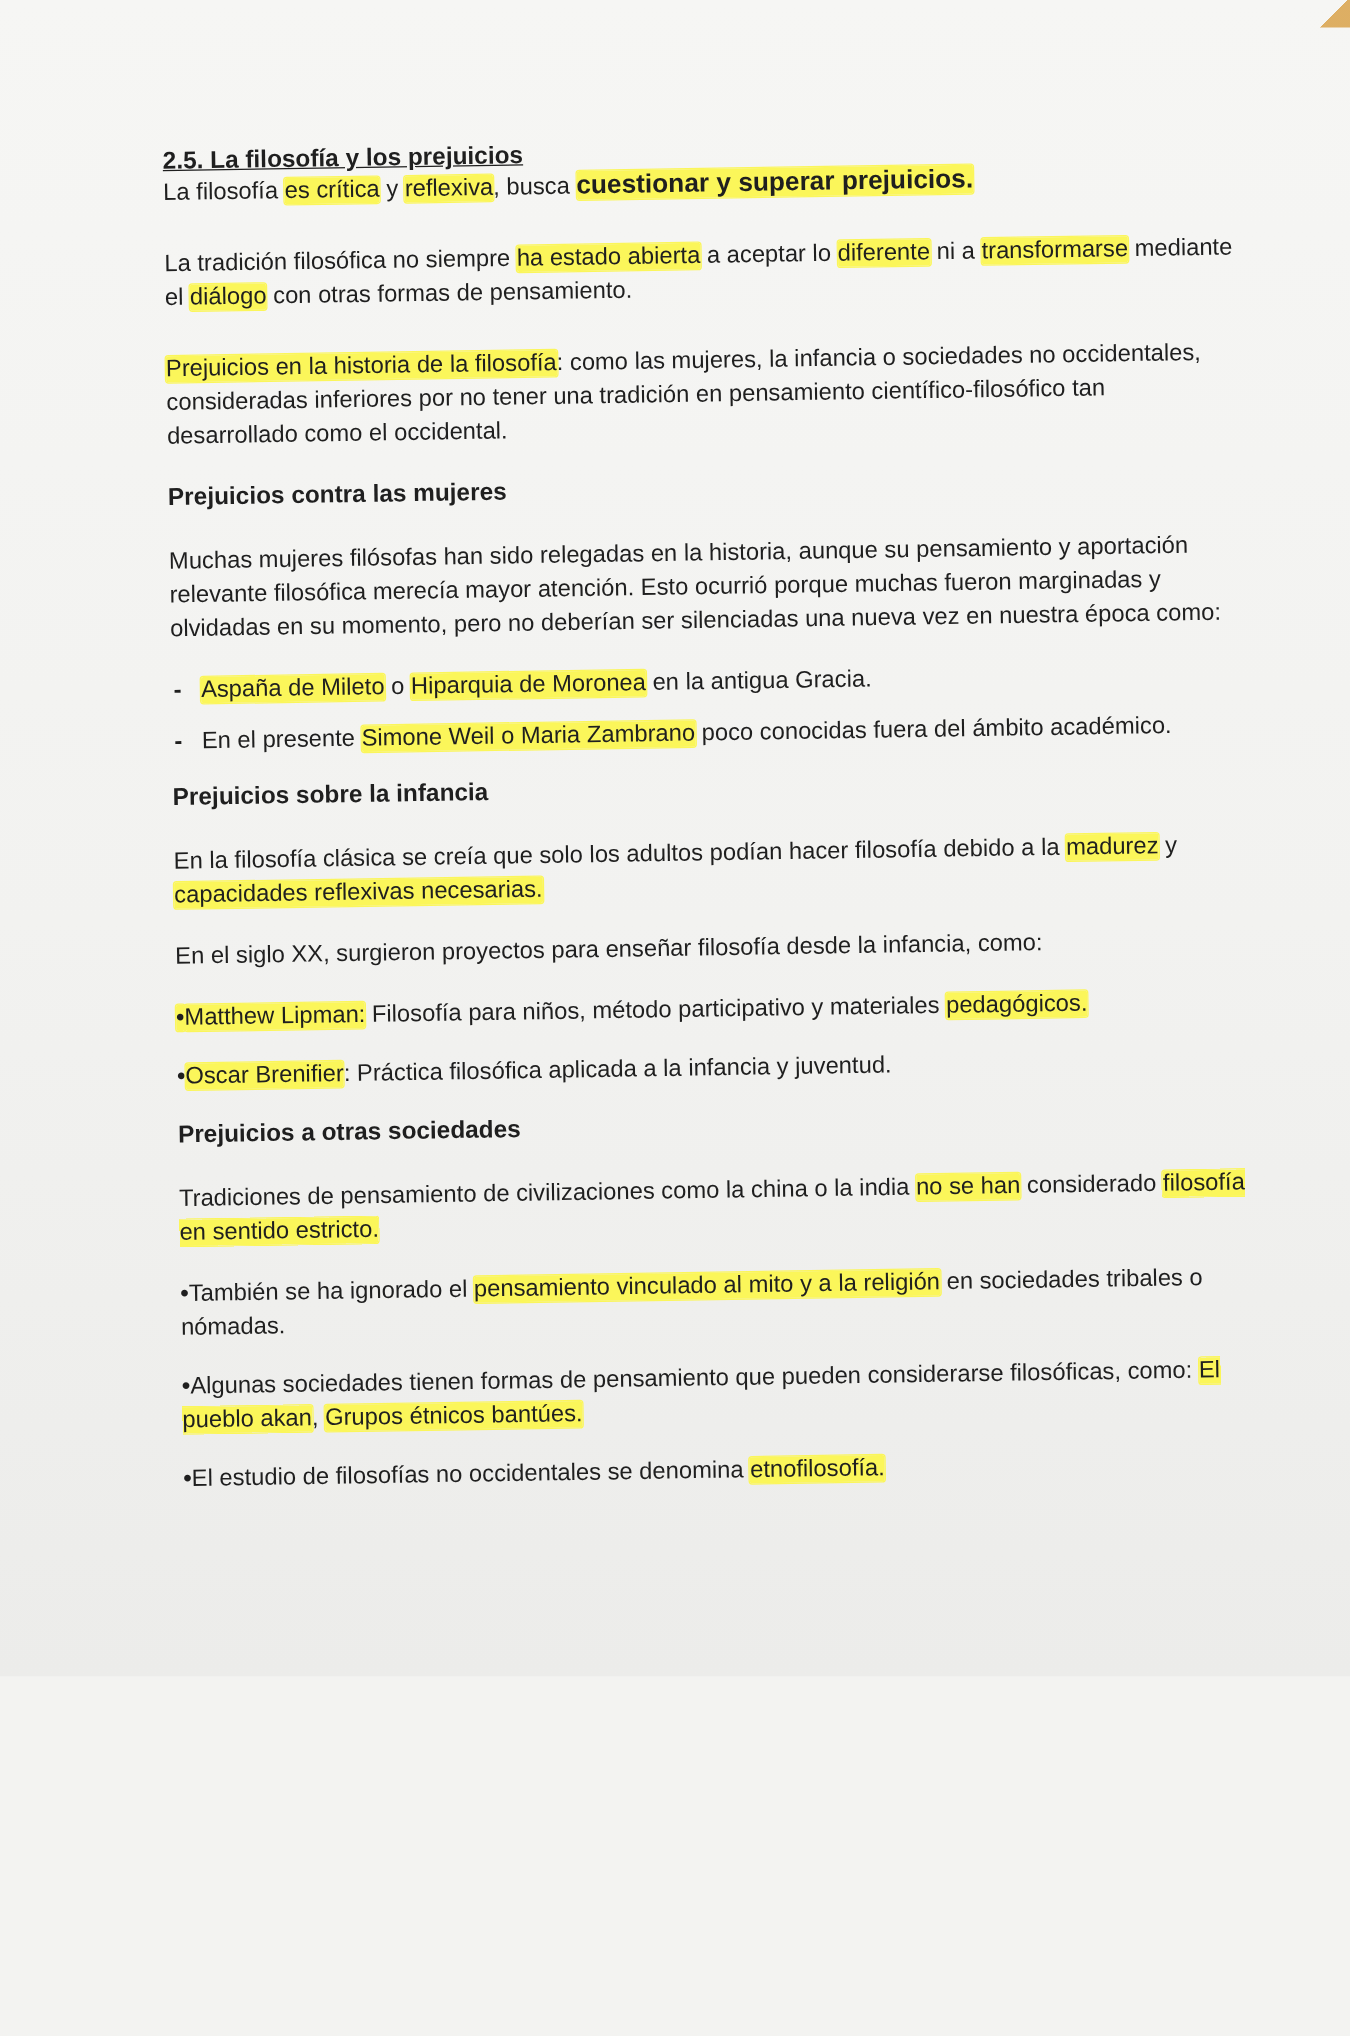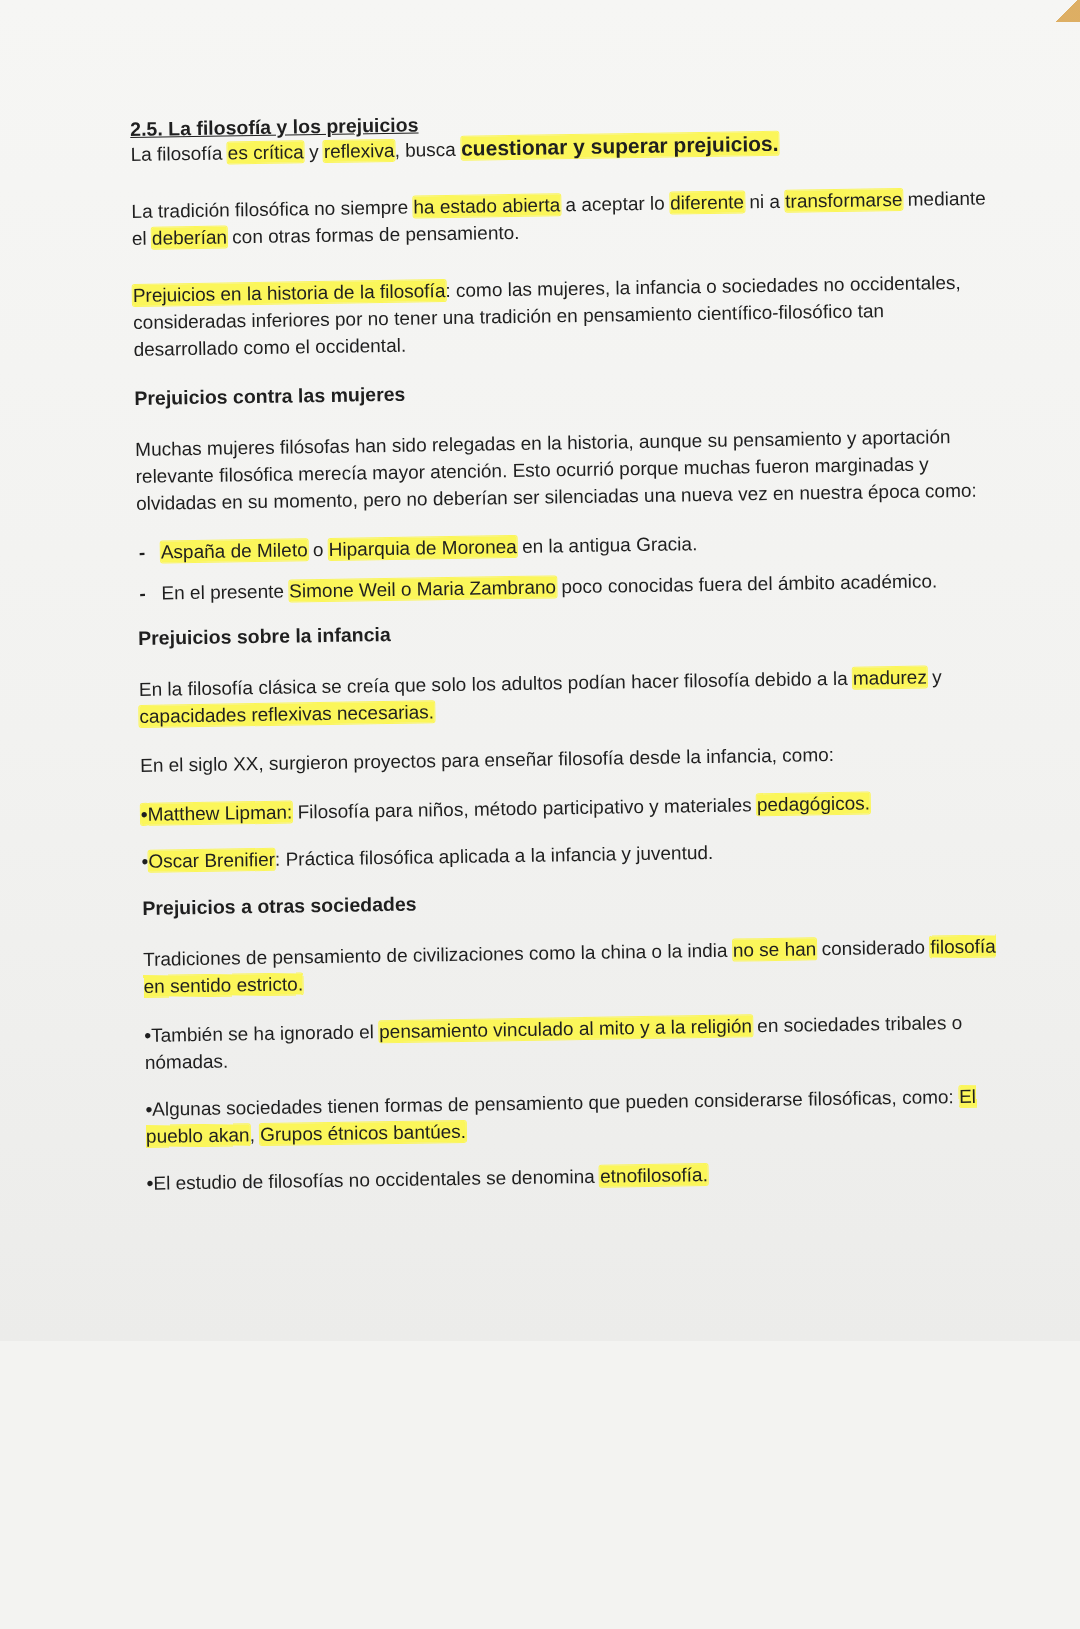--- a/index.html
+++ b/index.html
@@ -86,21 +86,21 @@
 
   <div class="content">
 
     <h1 class="title">2.5. La filosofía y los prejuicios</h1>
 
     <p class="para">
       <span>La filosofía </span><span class="hl">es crítica</span><span> y </span><span class="hl">reflexiva</span><span>, busca </span><span class="hl bold-hl">cuestionar y superar prejuicios.</span>
     </p>
 
     <p class="para" style="margin-top:30px;">
-      <span>La tradición filosófica no siempre </span><span class="hl">ha estado abierta</span><span> a aceptar lo </span><span class="hl">diferente</span><span> ni a </span><span class="hl">transformarse</span><span> mediante el </span><span class="hl">deberían</span><span> con otras formas de pensamiento.</span>
+      <span>La tradición filosófica no siempre </span><span class="hl">ha estado abierta</span><span> a aceptar lo </span><span class="hl">diferente</span><span> ni a </span><span class="hl">transformarse</span><span> mediante el </span><span class="hl">diálogo</span><span> con otras formas de pensamiento.</span>
     </p>
 
     <p class="para" style="margin-top:30px;">
       <span class="hl">Prejuicios en la historia de la filosofía</span><span>: como las mujeres, la infancia o sociedades no occidentales, consideradas inferiores por no tener una tradición en pensamiento científico-filosófico tan desarrollado como el occidental.</span>
     </p>
 
     <h2 class="subhead">Prejuicios contra las mujeres</h2>
 
     <p class="para">Muchas mujeres filósofas han sido relegadas en la historia, aunque su pensamiento y aportación relevante filosófica merecía mayor atención. Esto ocurrió porque muchas fueron marginadas y olvidadas en su momento, pero no deberían ser silenciadas una nueva vez en nuestra época como:</p>
 

